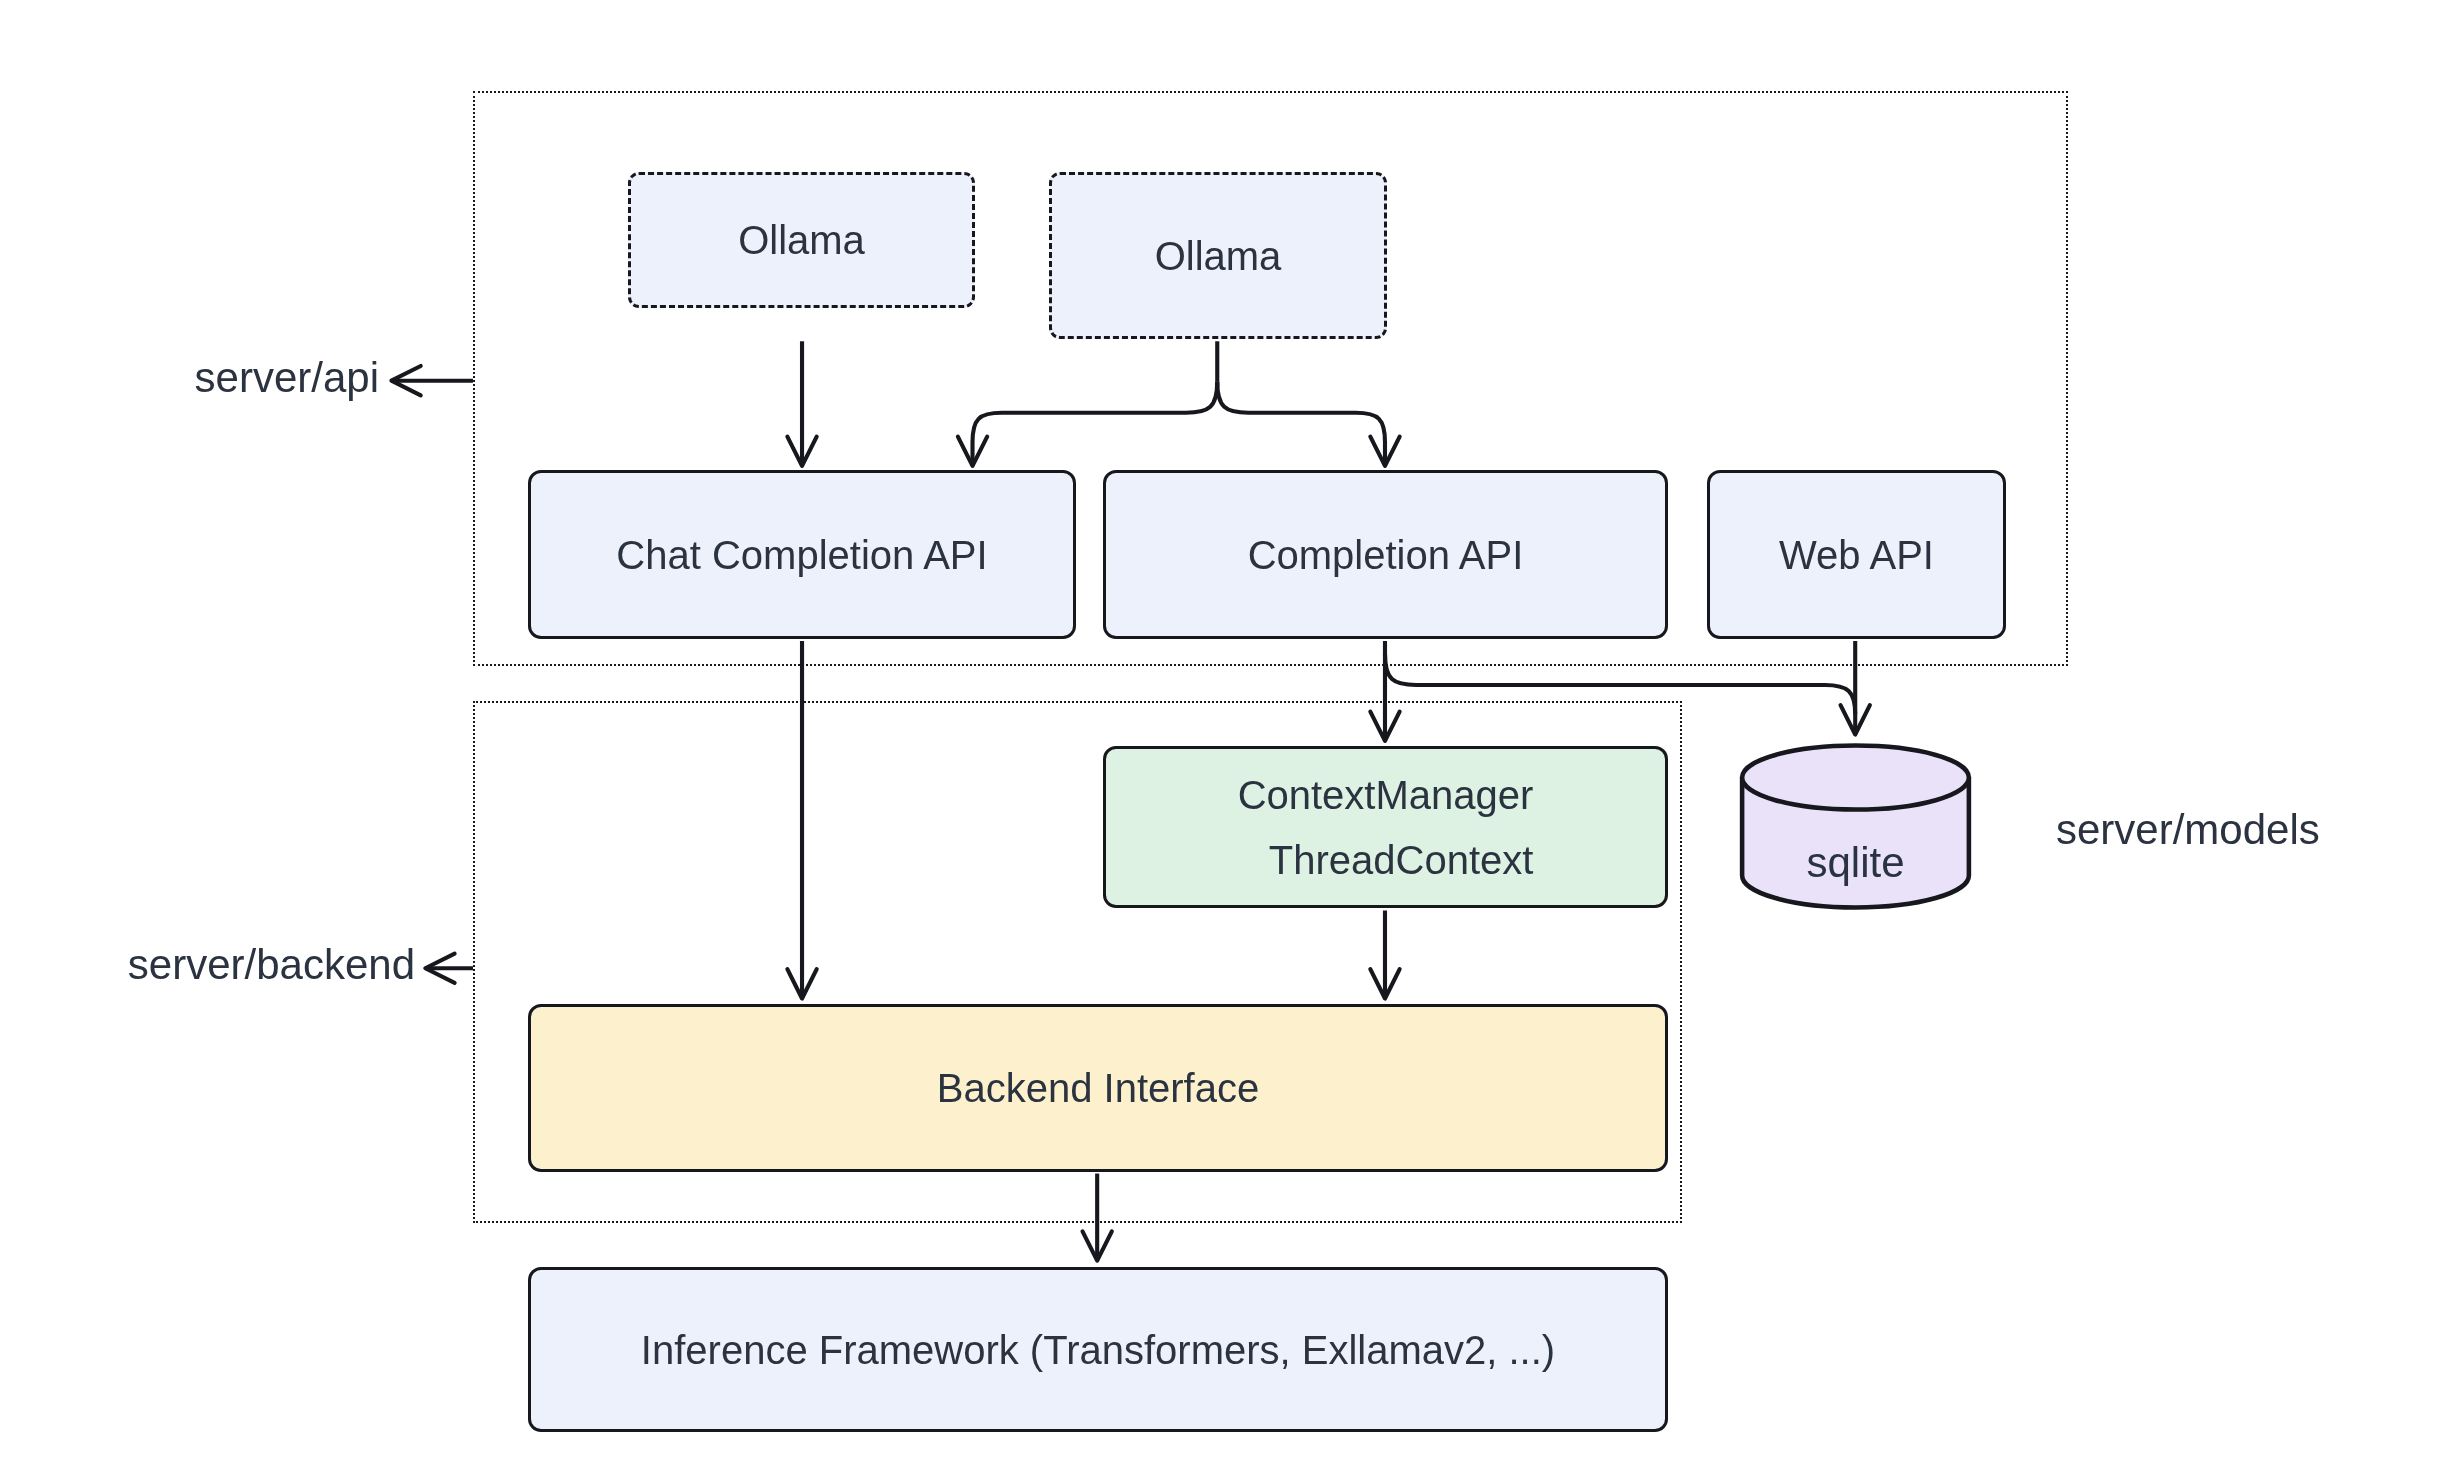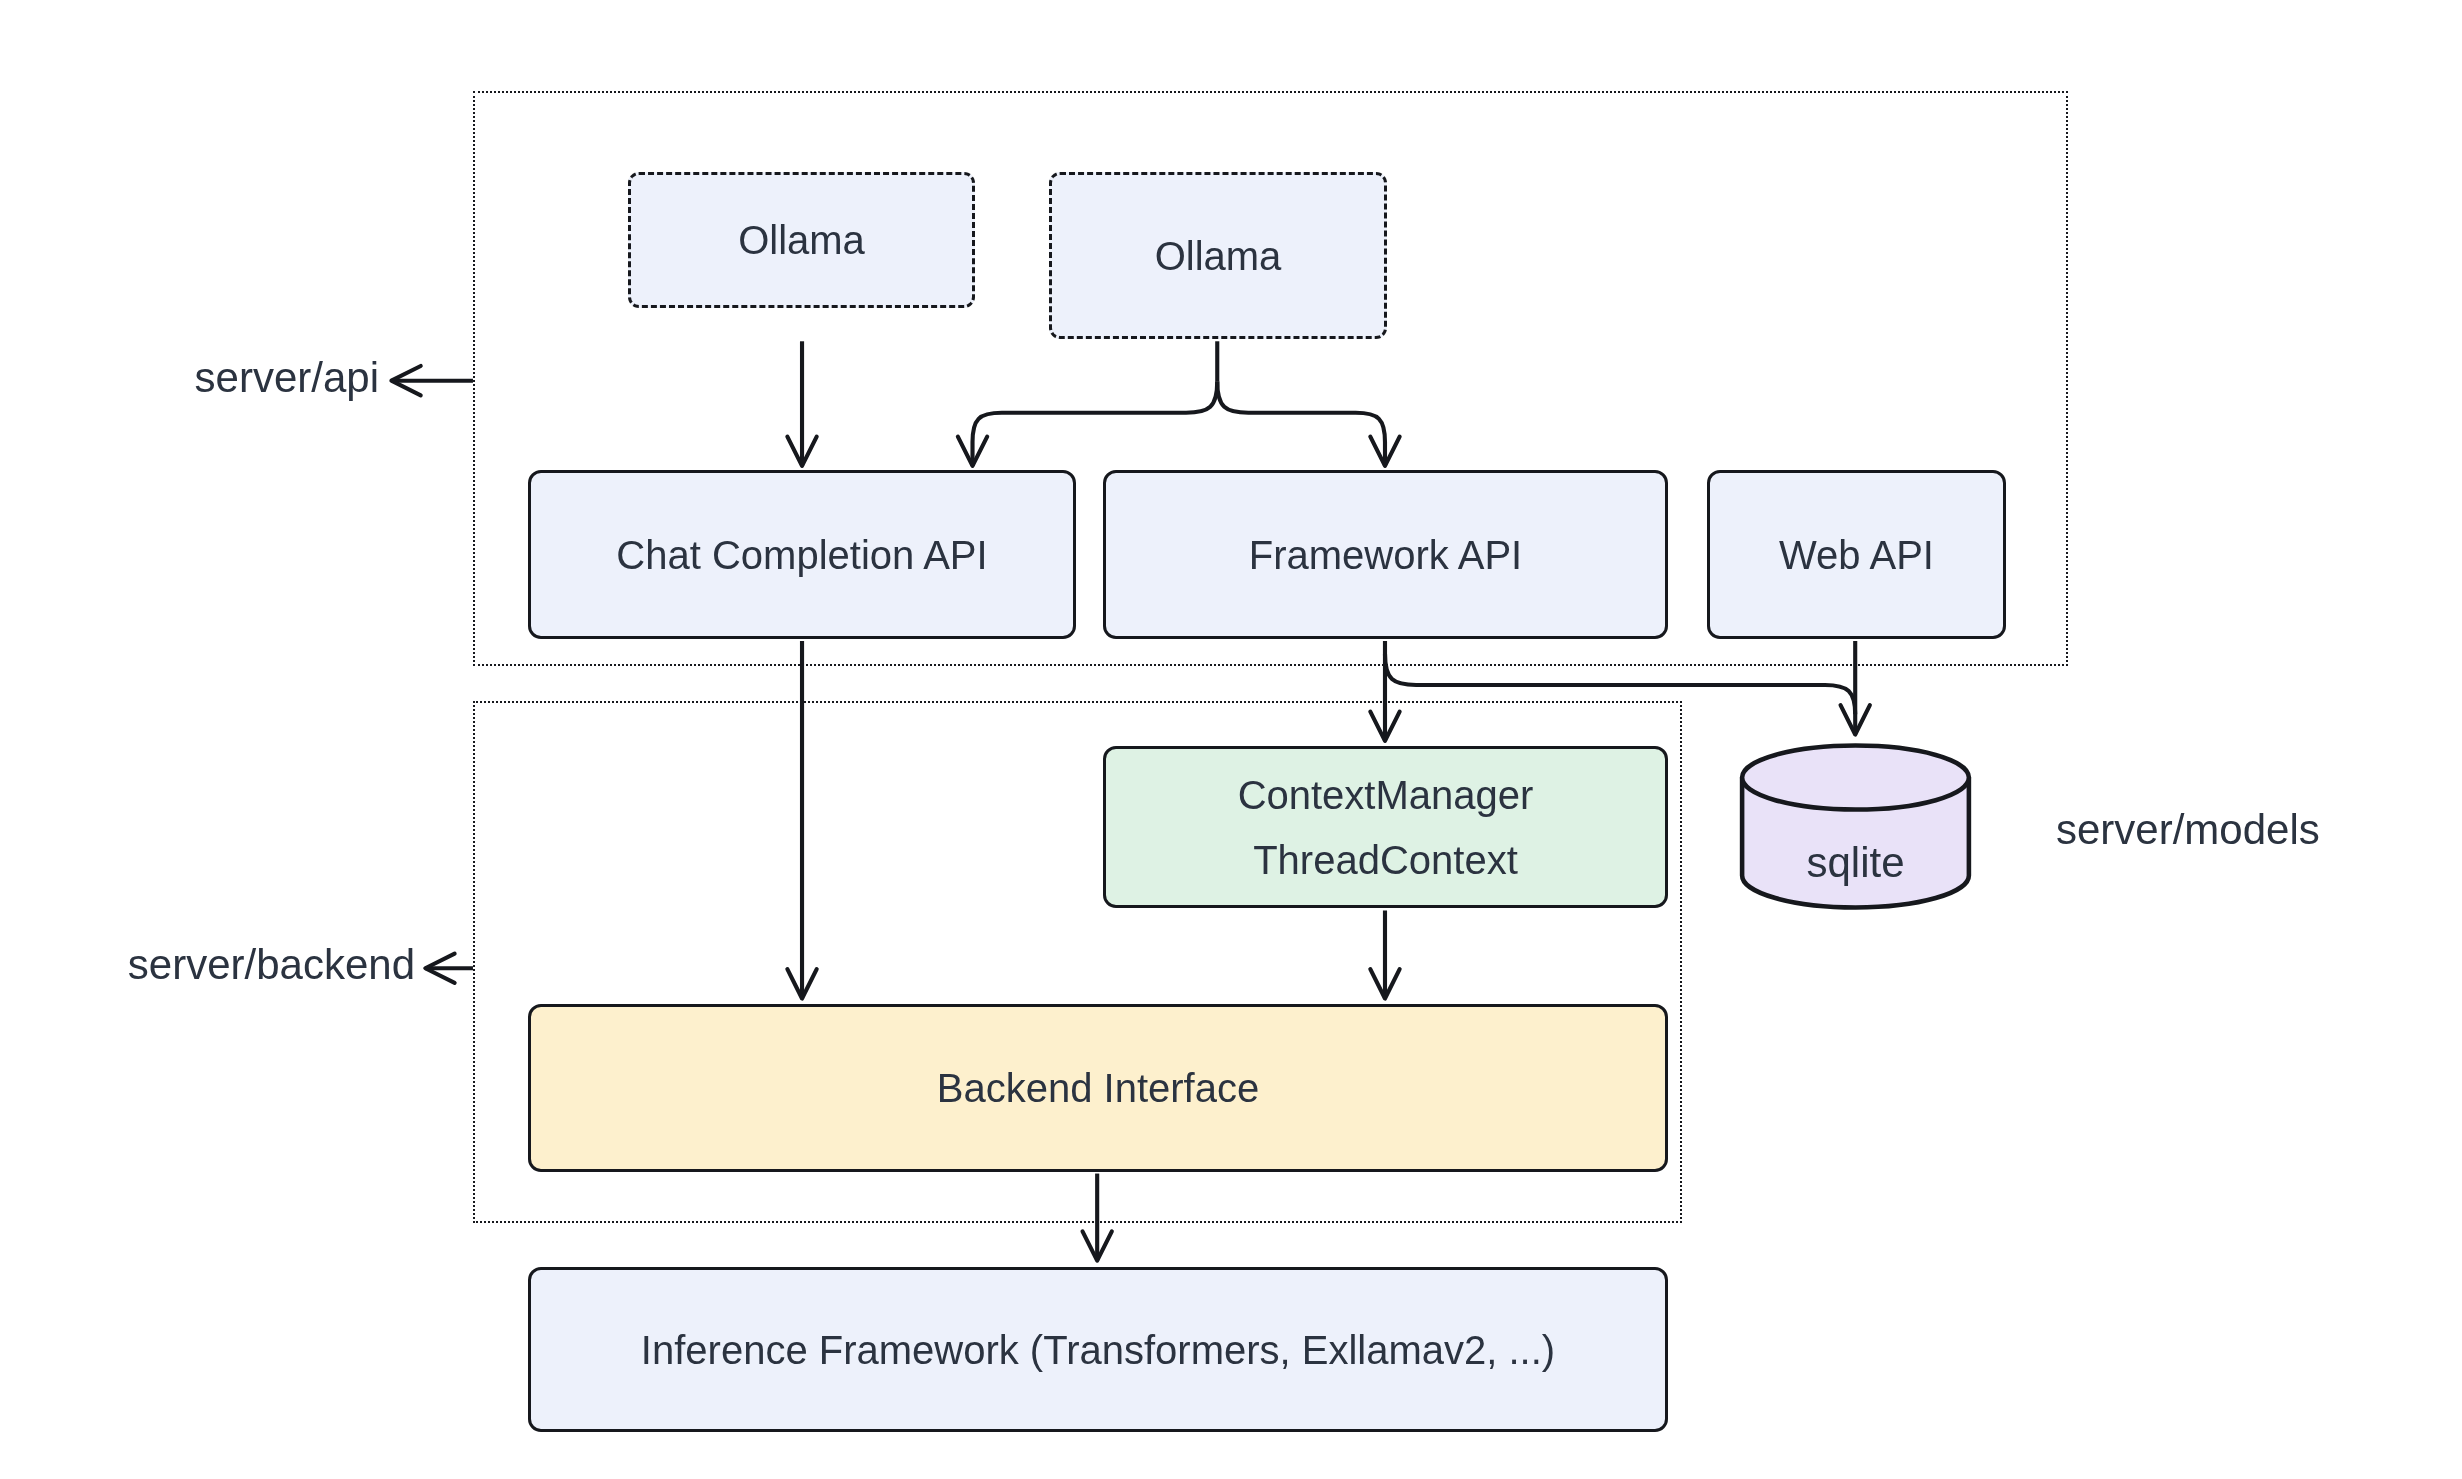--- a/index.html
+++ b/index.html
@@ -8,21 +8,21 @@
   .canvas{position:absolute;inset:0;}
   svg.edge-layer{position:absolute;left:0;top:0;width:2462px;height:1480px;z-index:1;}
   svg.edge-layer path{fill:none;stroke:var(--stroke,#16181d);stroke-width:4.5;}
   .container{position:absolute;border:2.8px dotted var(--stroke,#16181d);z-index:0;background:transparent;}
   .node{position:absolute;box-sizing:border-box;display:flex;align-items:center;justify-content:center;
         text-align:center;font-size:40px;line-height:1.3;z-index:2;border-radius:13px;
         background:var(--node_blue,#edf1fb);border:3.7px solid var(--stroke,#16181d);}
   .node.dashed{border:3.7px dashed var(--stroke,#16181d);border-radius:11px;}
   .node.green{background:var(--node_green,#def2e4);}
   .node.yellow{background:var(--node_yellow,#fdf0cd);}
-  .node .multiline{display:flex;flex-direction:column;gap:13px;}
+  .node .multiline{display:flex;flex-direction:column;gap:13px;align-items:flex-end;}
   .cyl{position:absolute;z-index:2;}
   .cyl svg{position:absolute;left:0;top:0;width:100%;height:100%;overflow:visible;}
   .cyl-fill{fill:var(--node_purple,#e9e2f8);stroke:var(--stroke,#16181d);stroke-width:5;}
   .cyl-label{position:absolute;left:0;right:0;top:72px;bottom:0;display:flex;align-items:center;
              justify-content:center;font-size:42px;z-index:3;}
   .side-label{position:absolute;font-size:42px;z-index:2;white-space:nowrap;}
   .side-label.right-align{text-align:right;}
 </style>
 </head>
 <body>
@@ -58,21 +58,21 @@
 
   <div class="node dashed" style="left:1049px;top:172px;width:338px;height:167px;">
     <span>Ollama</span>
   </div>
 
   <div class="node" style="left:528px;top:470px;width:548px;height:169px;">
     <span>Chat Completion API</span>
   </div>
 
   <div class="node" style="left:1103px;top:470px;width:565px;height:169px;">
-    <span>Framework API</span>
+    <span>Completion API</span>
   </div>
 
   <div class="node" style="left:1707px;top:470px;width:299px;height:169px;">
     <span>Web API</span>
   </div>
 
   <div class="node green" style="left:1103px;top:746px;width:565px;height:162px;">
     <span class="multiline">
       <span>ContextManager</span>
       <span>ThreadContext</span>

